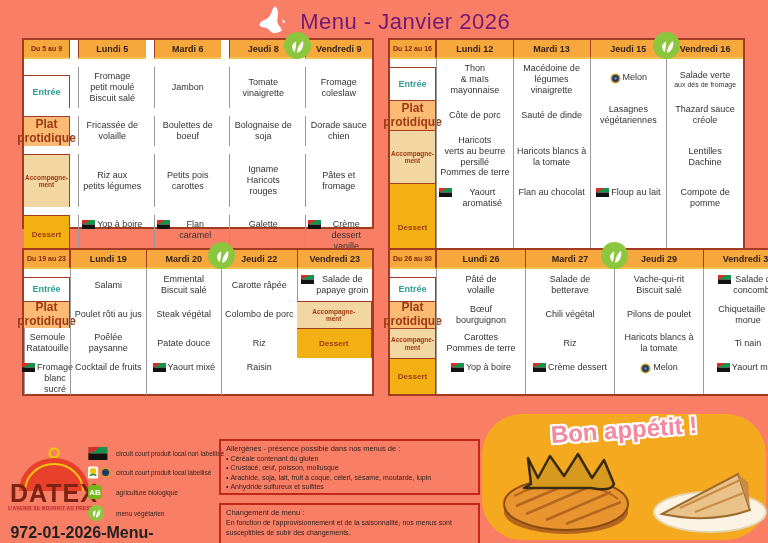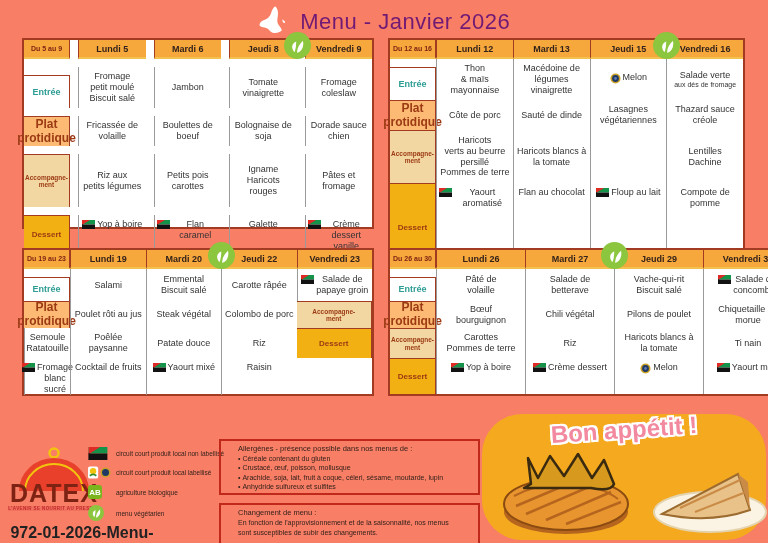--- a/index.html
+++ b/index.html
@@ -65,21 +65,21 @@
   .brand-tagline { font-size:4.5px; font-weight:bold; color:#C1272D; background:rgba(193,39,45,.15); letter-spacing:.4px; margin-top:1px; }
   .doc-code { position:absolute; left:2px; top:524px; width:160px; text-align:center; font-size:16px; font-weight:bold; color:#222; }
 
   
   .legend { position:absolute; left:88px; top:447px; }
   .legend-row { display:flex; align-items:center; margin-bottom:6px; }
   .legend-row .ic { width:24px; display:flex; align-items:center; }
   .legend-row .lab { font-size:6.5px; color:#33221a; margin-left:4px; }
 
   
-  .info-box { position:absolute; left:219px; width:261px; border:2px solid #C0281C; padding:3px 17px; color:#33221a; }
+  .info-box { position:absolute; left:219px; width:261px; border:2px solid #C0281C; padding:3px 5px; color:#33221a; }
   .allergen-box { top:439px; height:56px; }
   .change-box  { top:495px; height:45px;margin-top:8px; }
   .info-box .bt { font-size:7.5px; }
   .info-box ul { list-style:none; margin-top:1px; }
   .info-box li { font-size:7px; line-height:1.35; }
   .info-box li::before { content:"\2022\00a0"; }
   .change-box .bb { font-size:7px; line-height:1.4; margin-top:1px; }
 
   
   .banner { position:absolute; left:482px; top:414px; width:284px; height:126px; background:#F5A91F; border-radius:40px; }

